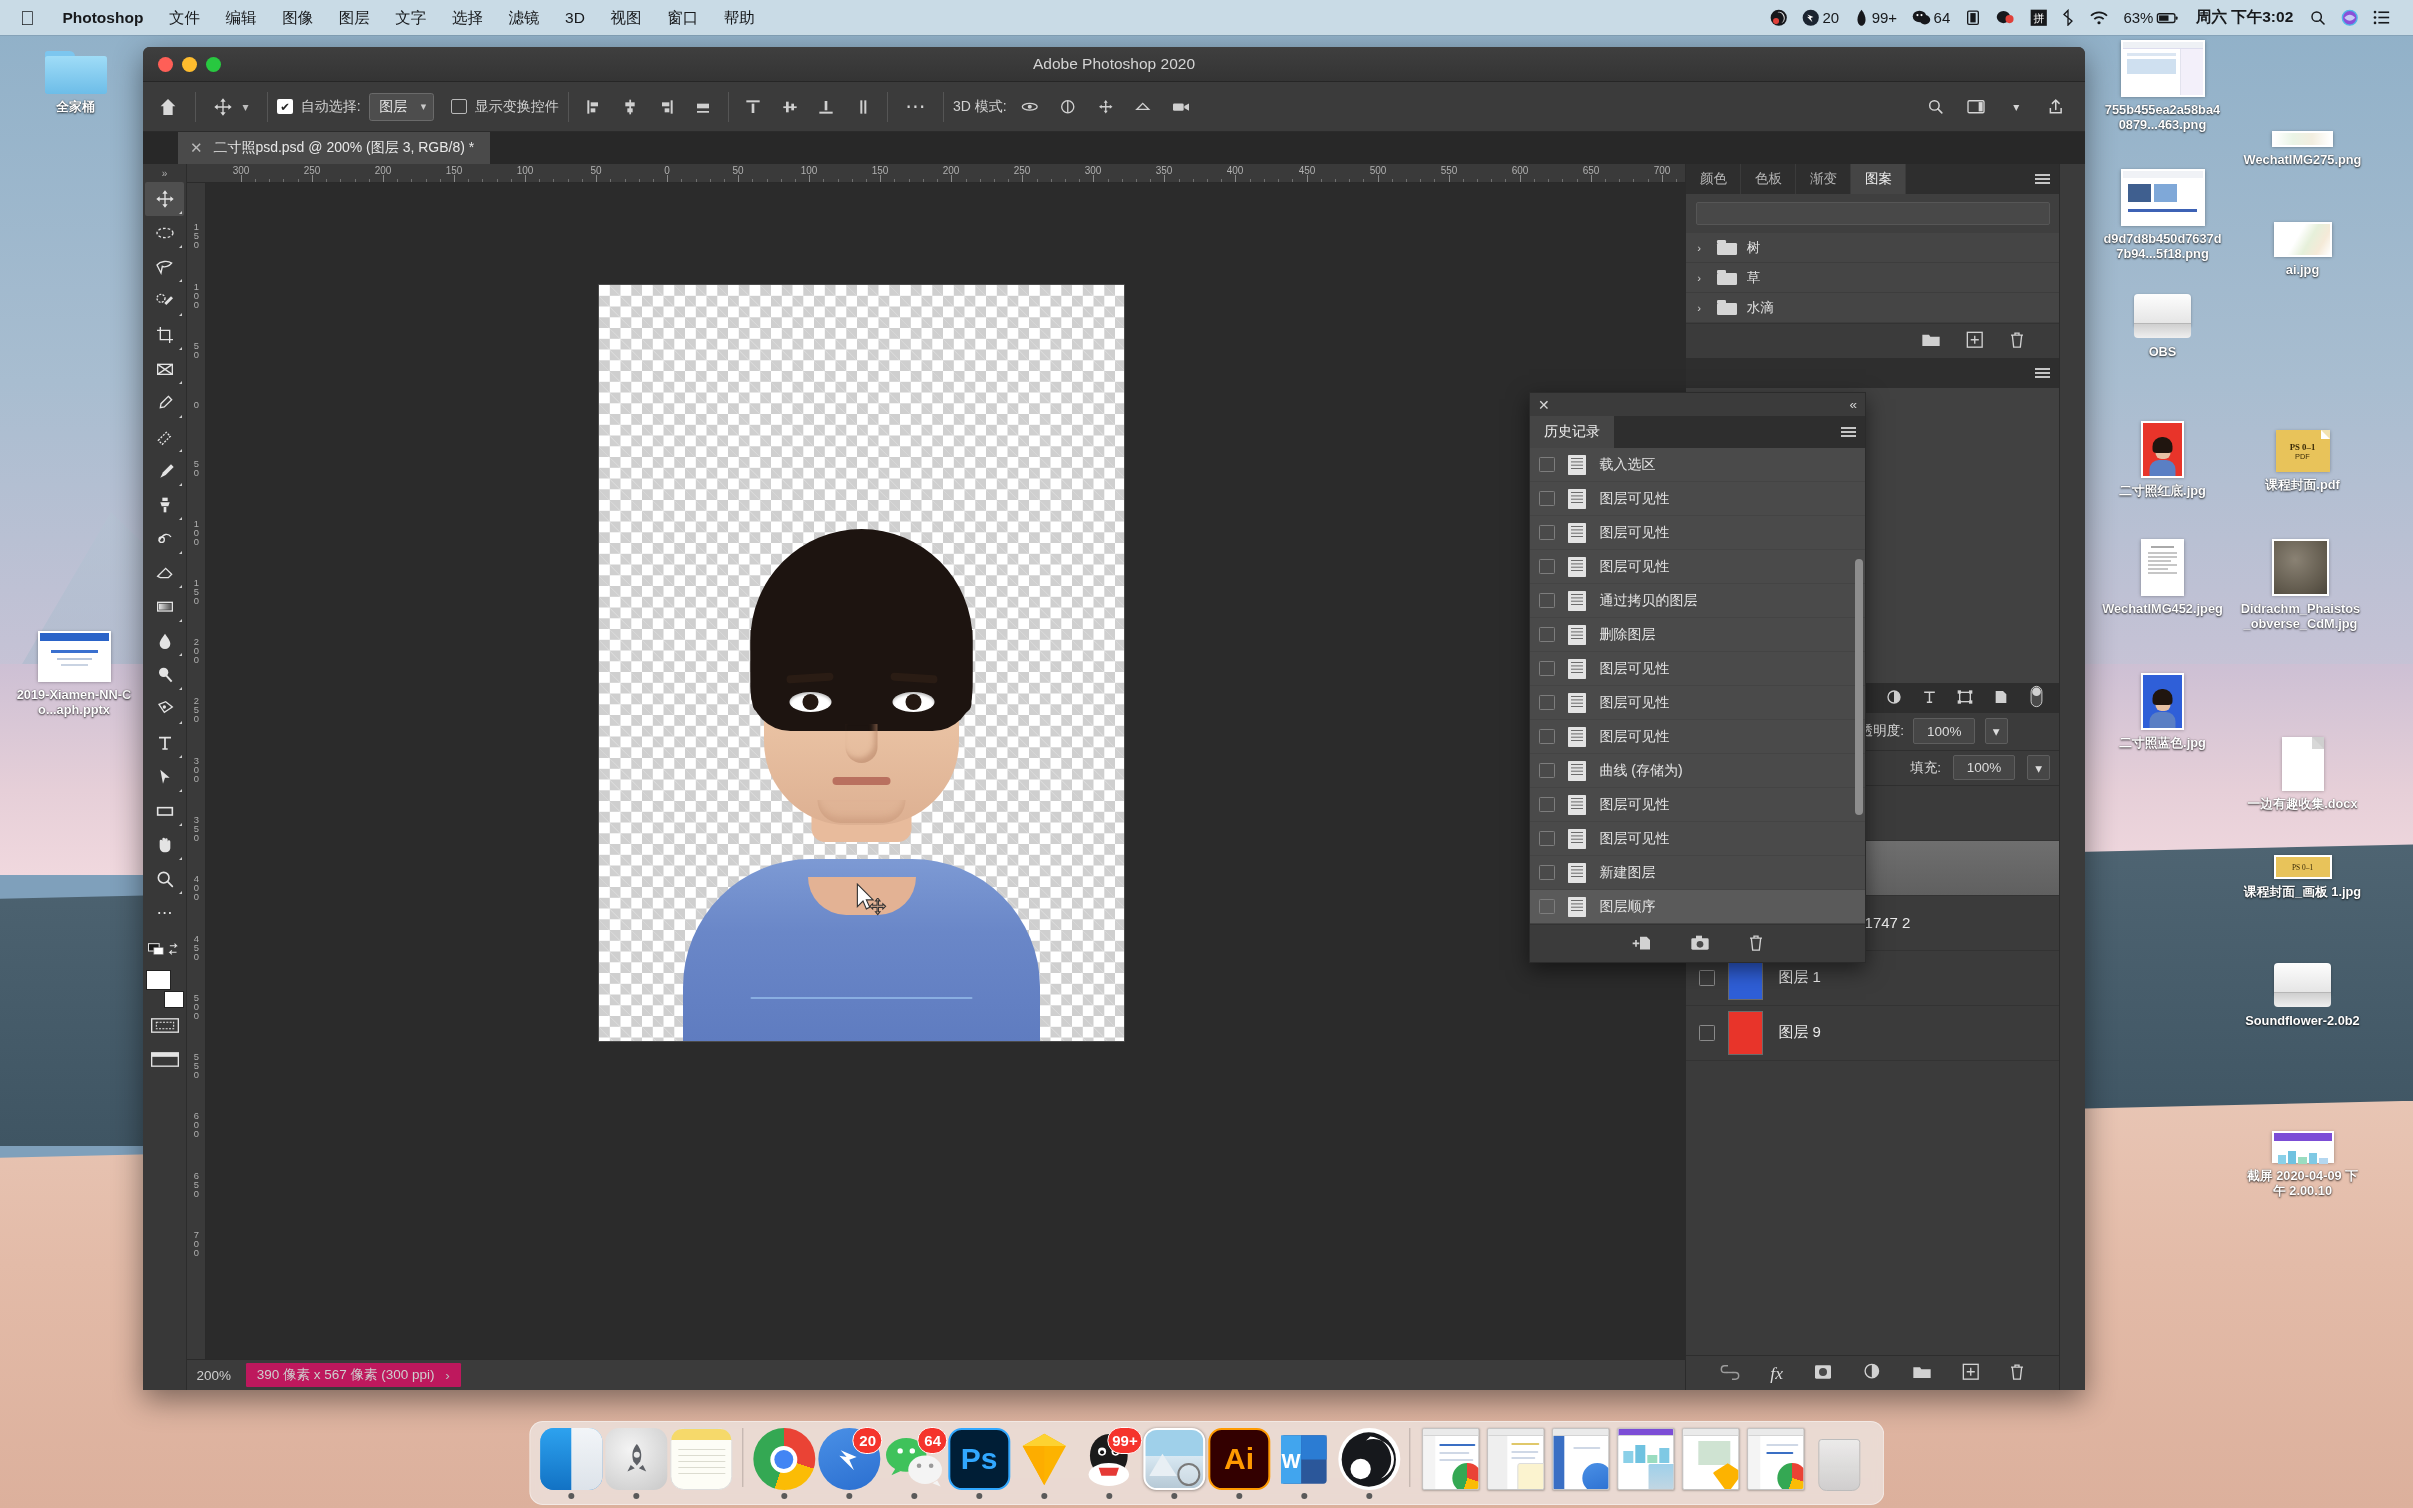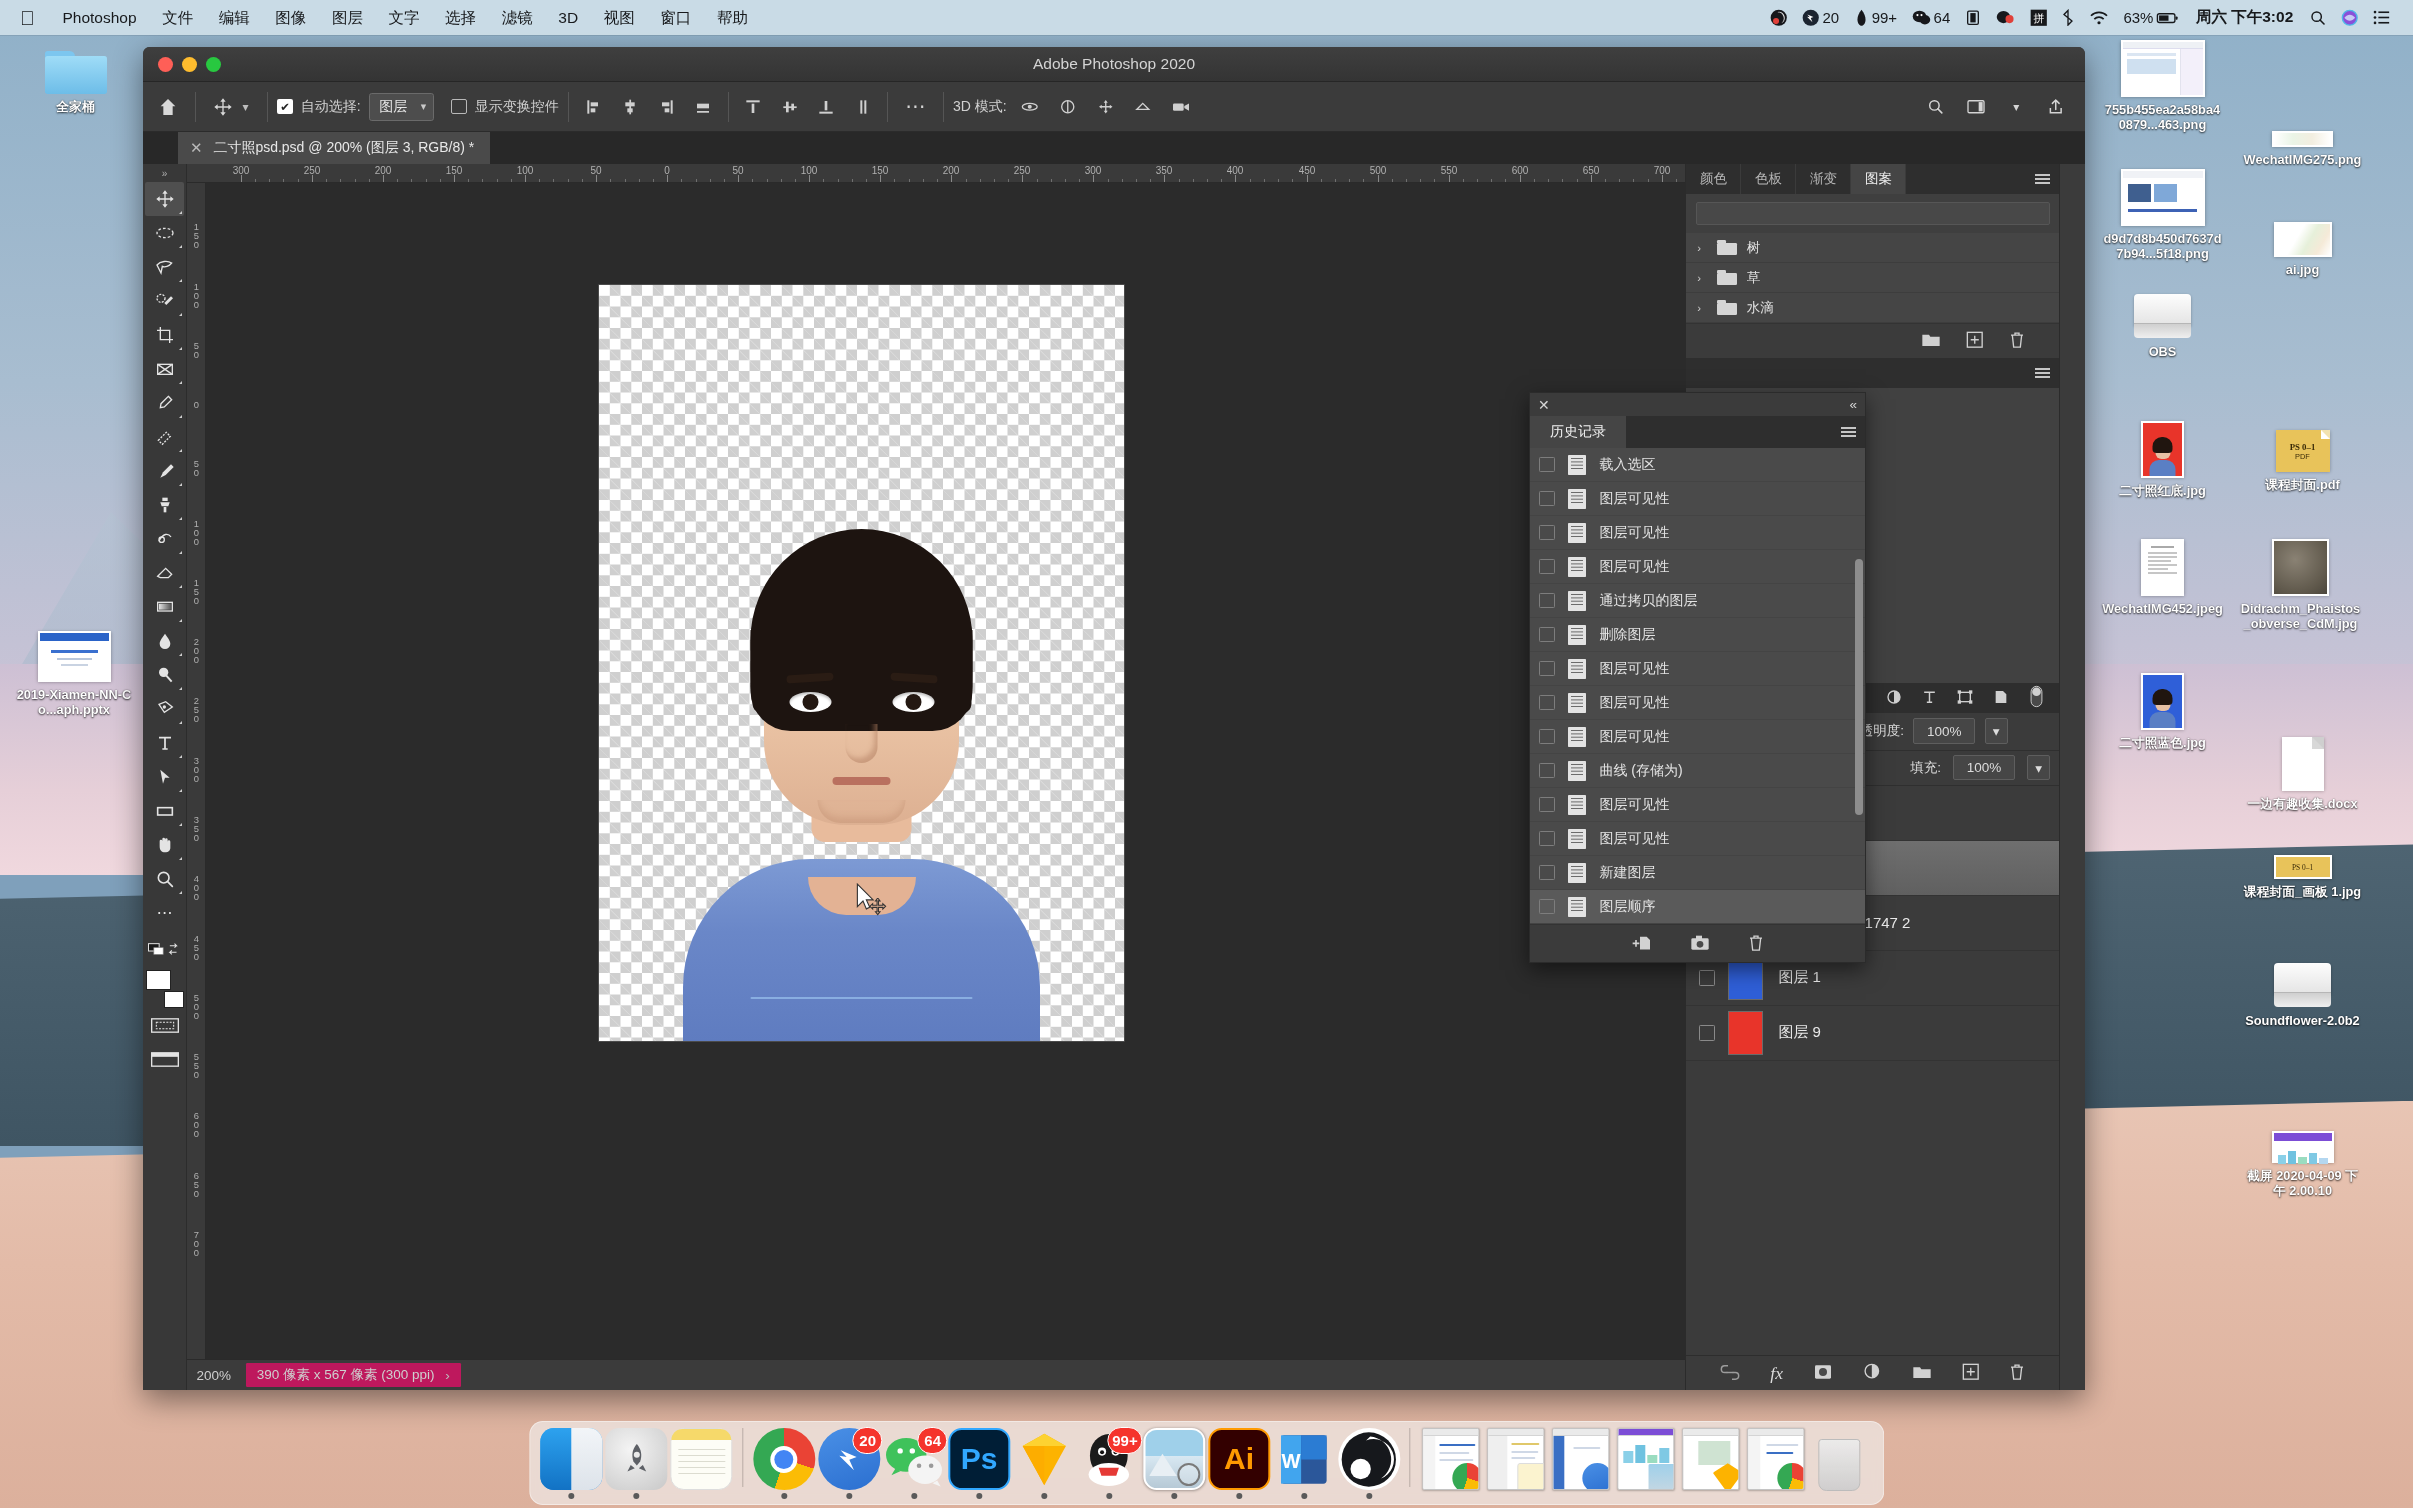--- a/index.html
+++ b/index.html
@@ -76,21 +76,21 @@
 
   
   #menubar {
     position:absolute; left:0; top:0; width:2413px; height:35px; z-index:40;
     background:rgba(206,222,232,.92);
     display:flex; align-items:center; color:#17191c; font-size:15.5px;
     box-shadow:0 0.7px 0 rgba(0,0,0,.12);
   }
   .mb-left { display:flex; align-items:center; gap:0px; }
   .mb-item { padding:0 12.8px; height:35px; line-height:35px; cursor:default; white-space:nowrap; }
-  .mb-item.bold { font-weight:400; }
+  .mb-item.bold { font-weight:700; }
   .apple-logo { padding:0 15px 0 20px; font-size:19.5px; line-height:34px; }
   .mb-right { margin-left:auto; display:flex; align-items:center; gap:0; padding-right:15px; }
   .mb-r { padding:0 7.4px; display:flex; align-items:center; gap:2.7px; font-size:15px; white-space:nowrap;}
   .mb-r svg { display:block; }
   .mb-time { font-size:15.5px; padding:0 9.4px;font-weight:bold; }
 
   
   #pswin {
     position:absolute; left:143px; top:47px; width:1942px; height:1343px; z-index:20;
     background:#323232; border-radius:6.7px 6.7px 0 0;
@@ -266,21 +266,21 @@
     align-items:center;justify-content:center;gap:30px;flex:0 0 auto;}
 
   
   #history{
     position:absolute; left:1529px; top:392px; width:337px; z-index:30;
     background:#454545; box-shadow:0 6.7px 20px rgba(0,0,0,.5); border:0.7px solid #2b2b2b;
   }
   .hist-bar{height:23px;background:#3b3b3b;display:flex;align-items:center;
     justify-content:space-between;padding:0 8px;color:#d6d6d6;font-size:12px;}
   .hist-tabs{height:32px;background:#2e2e2e;display:flex;align-items:stretch;}
-  .hist-tab{padding:0 20px;display:flex;align-items:center;font-size:14px;color:#efefef;background:#454545;}
+  .hist-tab{padding:0 14px;display:flex;align-items:center;font-size:14px;color:#efefef;background:#454545;}
   .hist-list{background:#4a4a4a;max-height:505px;overflow:hidden;position:relative;}
   .hist-row{height:34px;display:flex;align-items:center;gap:13.5px;padding-left:9.4px;
     border-bottom:0.7px solid #444;color:#e4e4e4;font-size:14px;cursor:pointer;}
   .hist-row.cur{background:#5a5a5a;}
   .hist-cb{width:15.5px;height:15.5px;border:0.7px solid #7d7d7d;border-radius:1.3px;flex:0 0 auto;}
   .hdoc{width:17.5px;height:20px;background:#e3e3e3;flex:0 0 auto;position:relative;border-radius:0.7px;}
   .hdoc:before{content:"";position:absolute;left:2.7px;top:3.4px;right:2.7px;height:1.3px;background:#6b6b6b;
     box-shadow:0 3.4px 0 #6b6b6b,0 6.7px 0 #6b6b6b,0 10px 0 #6b6b6b;}
   .hist-scroll{position:absolute;right:2px;top:111px;width:8px;height:256px;background:#8d8d8d;border-radius:4px;}
   .hist-foot{height:38px;background:#3b3b3b;display:flex;align-items:center;justify-content:center;

